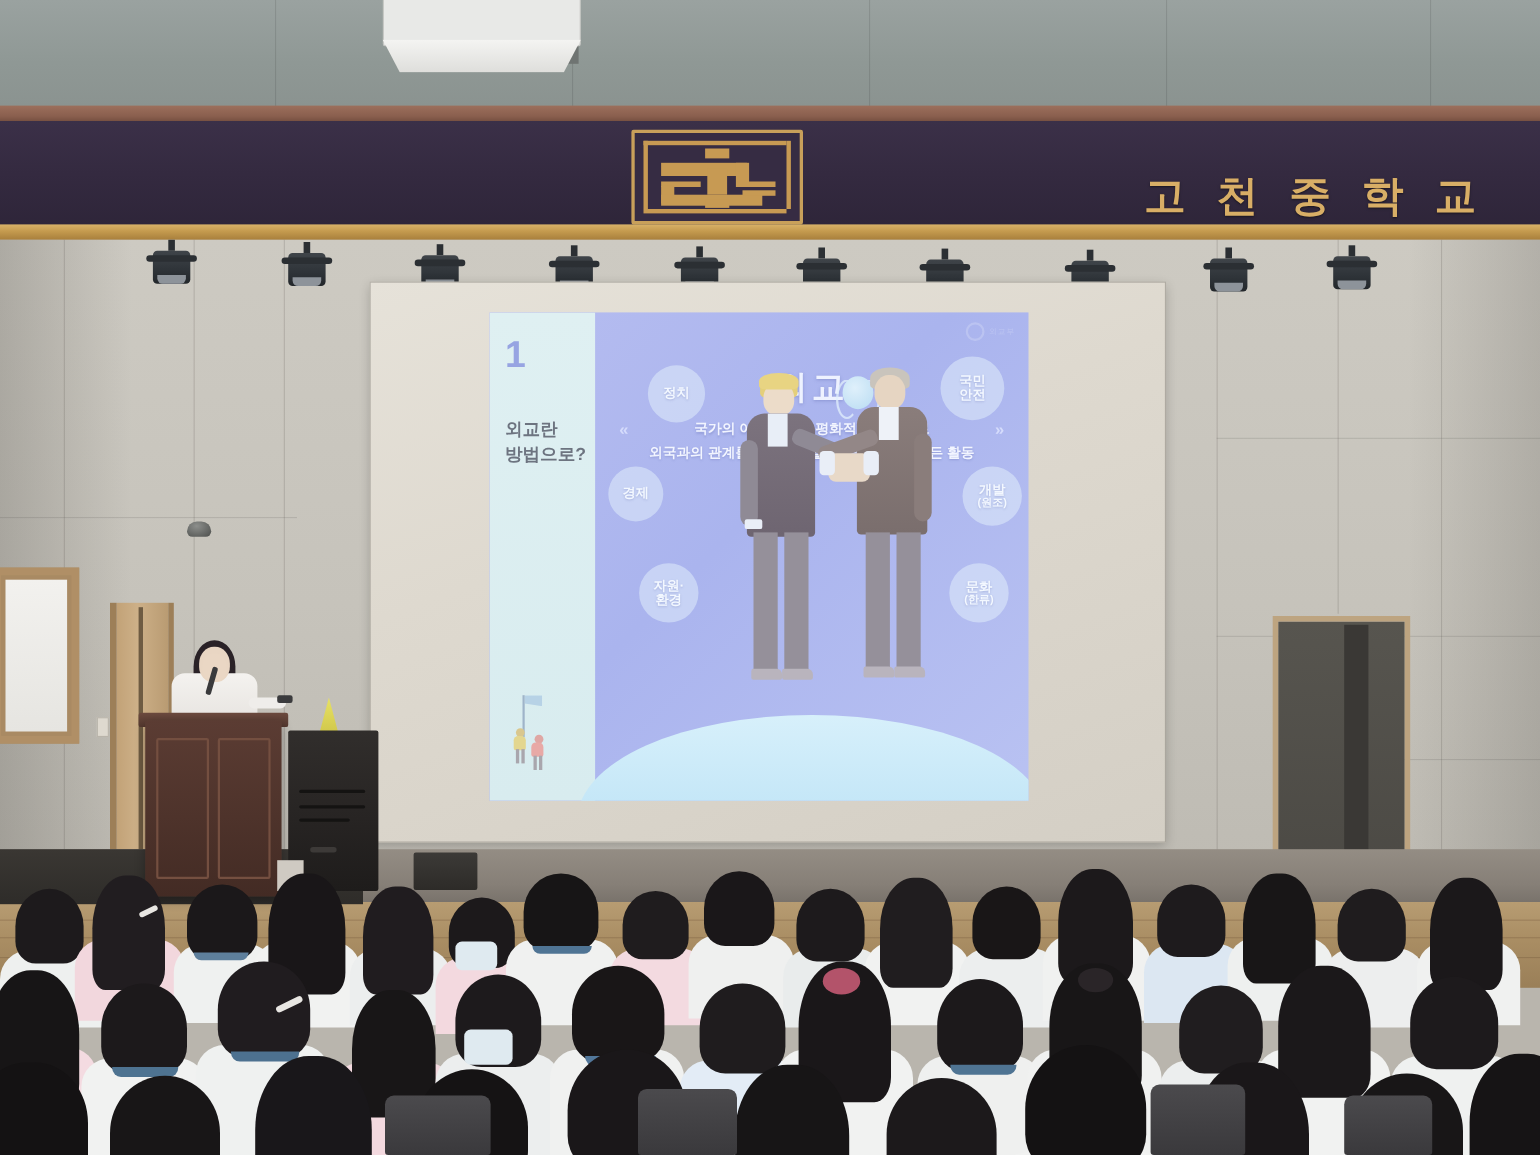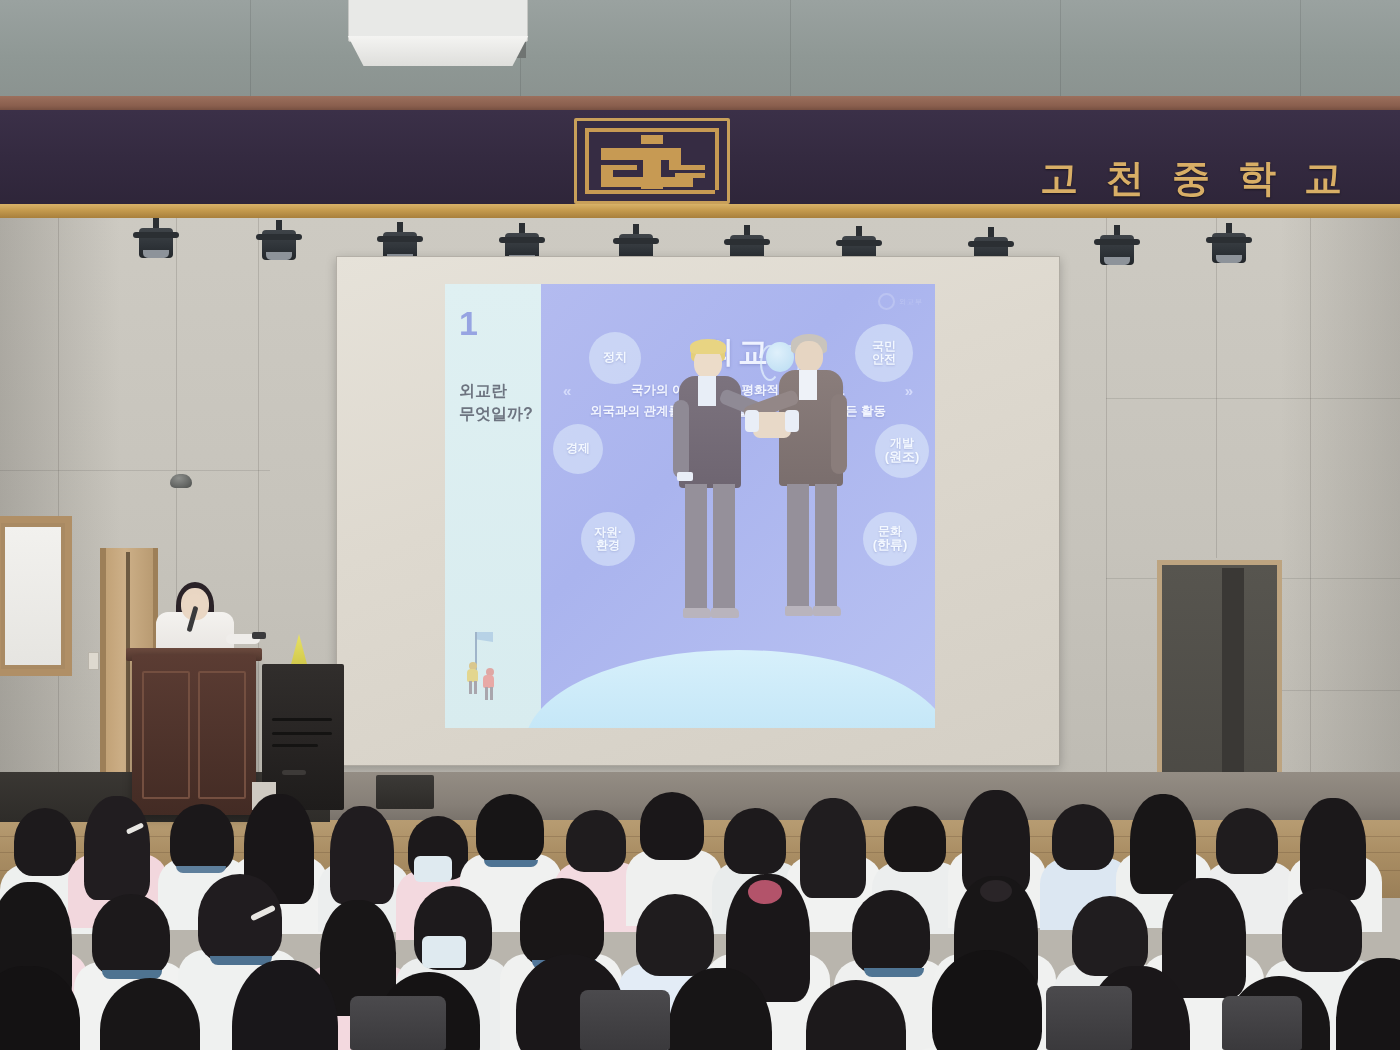--- a/index.html
+++ b/index.html
@@ -119,21 +119,21 @@
   .globe{position:absolute;left:-4%;bottom:-112px;width:108%;height:190px;
     border-radius:50% 50% 0 0;
     background:linear-gradient(180deg,#d7f0fb 0%,#bfe4f6 55%,#a9d8f0 100%);}
 
   
   .bub{position:absolute;border-radius:50%;
     background:rgba(226,240,252,.52);
     display:flex;align-items:center;justify-content:center;text-align:center;
     color:#f3f8ff;font-weight:700;line-height:1.12;
     text-shadow:0 1px 2px rgba(90,100,170,.3);}
-  .bub .sm{font-size:13px;display:block;font-weight:700;}
+  .bub .sm{font-size:10px;display:block;font-weight:700;}
 
   
   .person{position:absolute;}
   .p-head{position:absolute;border-radius:46% 46% 44% 44%;}
   .p-hair{position:absolute;border-radius:50% 50% 20% 20%;}
   .p-body{position:absolute;}
   .p-leg{position:absolute;background:#95909a;}
   .p-shoe{position:absolute;background:#b9b4bd;border-radius:2px 5px 2px 2px;}
   .arm{position:absolute;background:#8f8a95;border-radius:6px;}
   .cuff{position:absolute;background:#e9eef7;border-radius:2px;}
@@ -362,21 +362,21 @@
 
   <div class="screen"></div>
   <div class="screen-edge"></div>
 
   <div class="slide">
 
     <div class="slide-left">
       <div class="slide-num">1</div>
       <div class="slide-qtitle">
         <div>외교란</div>
-        <div>무엇일까?</div>
+        <div>방법으로?</div>
       </div>
     </div>
 
     <div class="slide-right">
 
       <div class="brand">
         <span class="brand-mark"></span>
         <span class="brand-text">외교부</span>
       </div>
 

